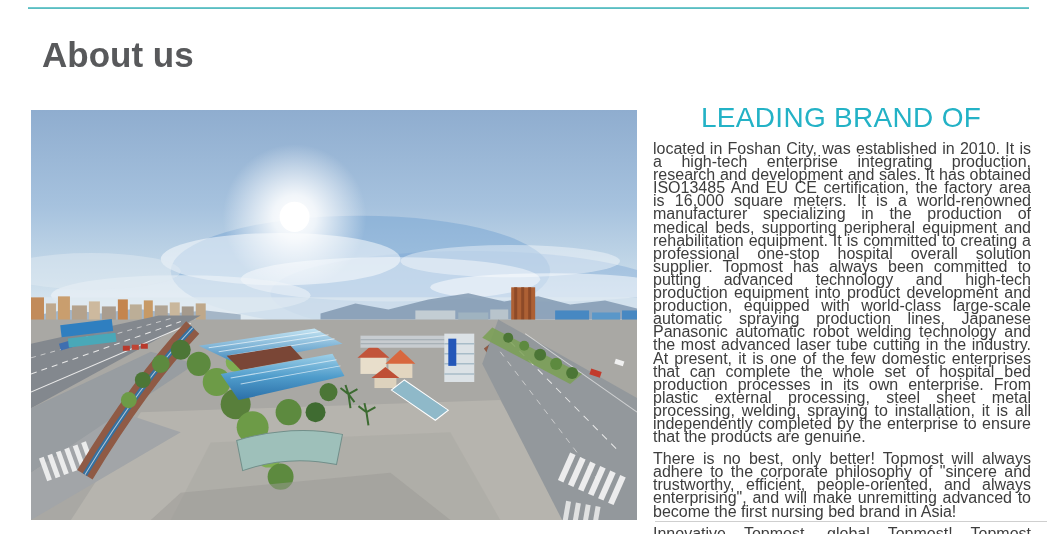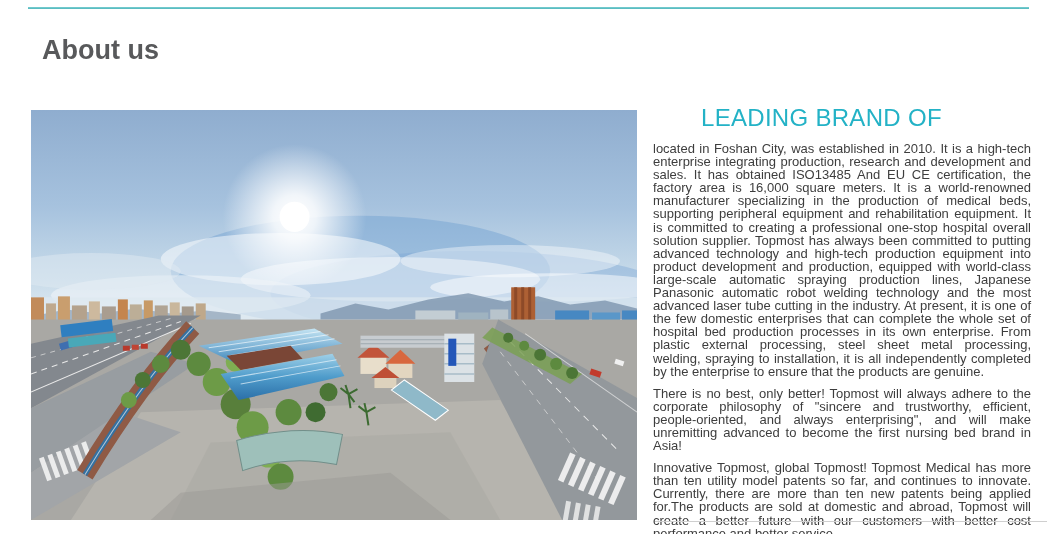--- a/index.html
+++ b/index.html
@@ -10,40 +10,40 @@
     overflow: hidden;
     font-family: "Liberation Sans", sans-serif;
   }
   .top-rule {
     position: absolute; left: 28px; top: 7px;
     width: 1001px; height: 2px;
     background: linear-gradient(#7ccfd2, #4fb7bc);
   }
   .page-title {
     position: absolute; left: 42px; top: 35px; margin: 0;
-    font-size: 27px; font-weight: 700; color: #58595b;
+    font-size: 35px; font-weight: 700; color: #58595b;
     letter-spacing: 0px;
   }
   .photo {
     position: absolute; left: 31px; top: 110px;
     width: 606px; height: 410px; overflow: hidden;
     background: #9fb8d4;
   }
   .photo svg { display: block; width: 100%; height: 100%; }
   .right-col {
     position: absolute; left: 653px; top: 106px; width: 378px;
   }
   .section-title {
     margin: 0 0 13px 48px;
-    font-size: 24px; line-height: 23px;
+    font-size: 28px; line-height: 23px;
     color: #23b2c6; font-weight: 400; letter-spacing: 0.3px;
   }
   .right-col p {
     margin: 0 0 9px 0;
-    font-size: 13px; line-height: 13.1px;
+    font-size: 16px; line-height: 13.1px;
     color: #3d3d3d; text-align: justify;
   }
   .bottom-rule {
     position: absolute; left: 655px; top: 521px;
     width: 392px; height: 1px; background: #cfcfcf;
   }
 </style>
 </head>
 <body>
 

